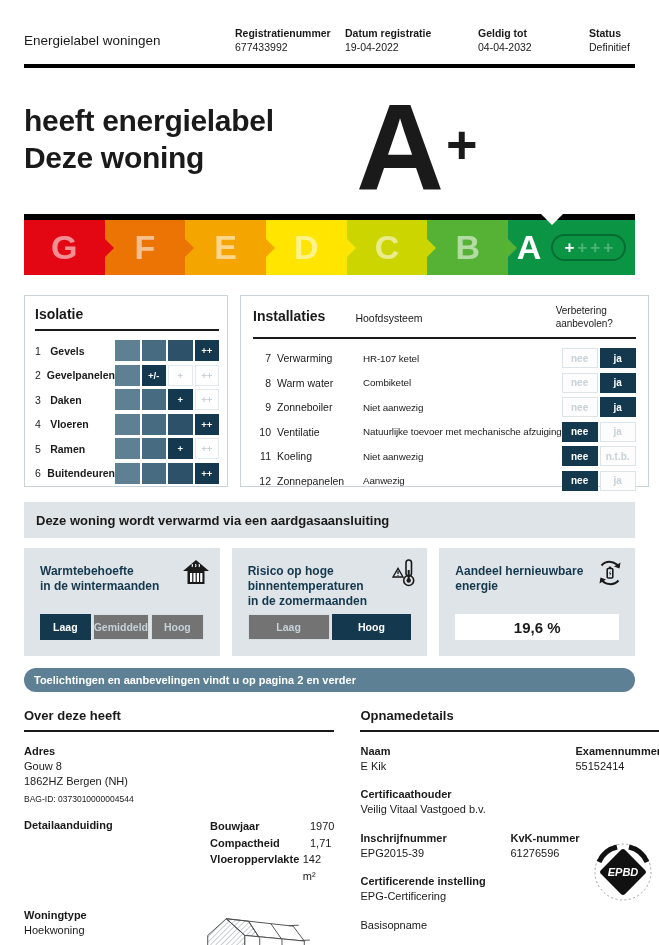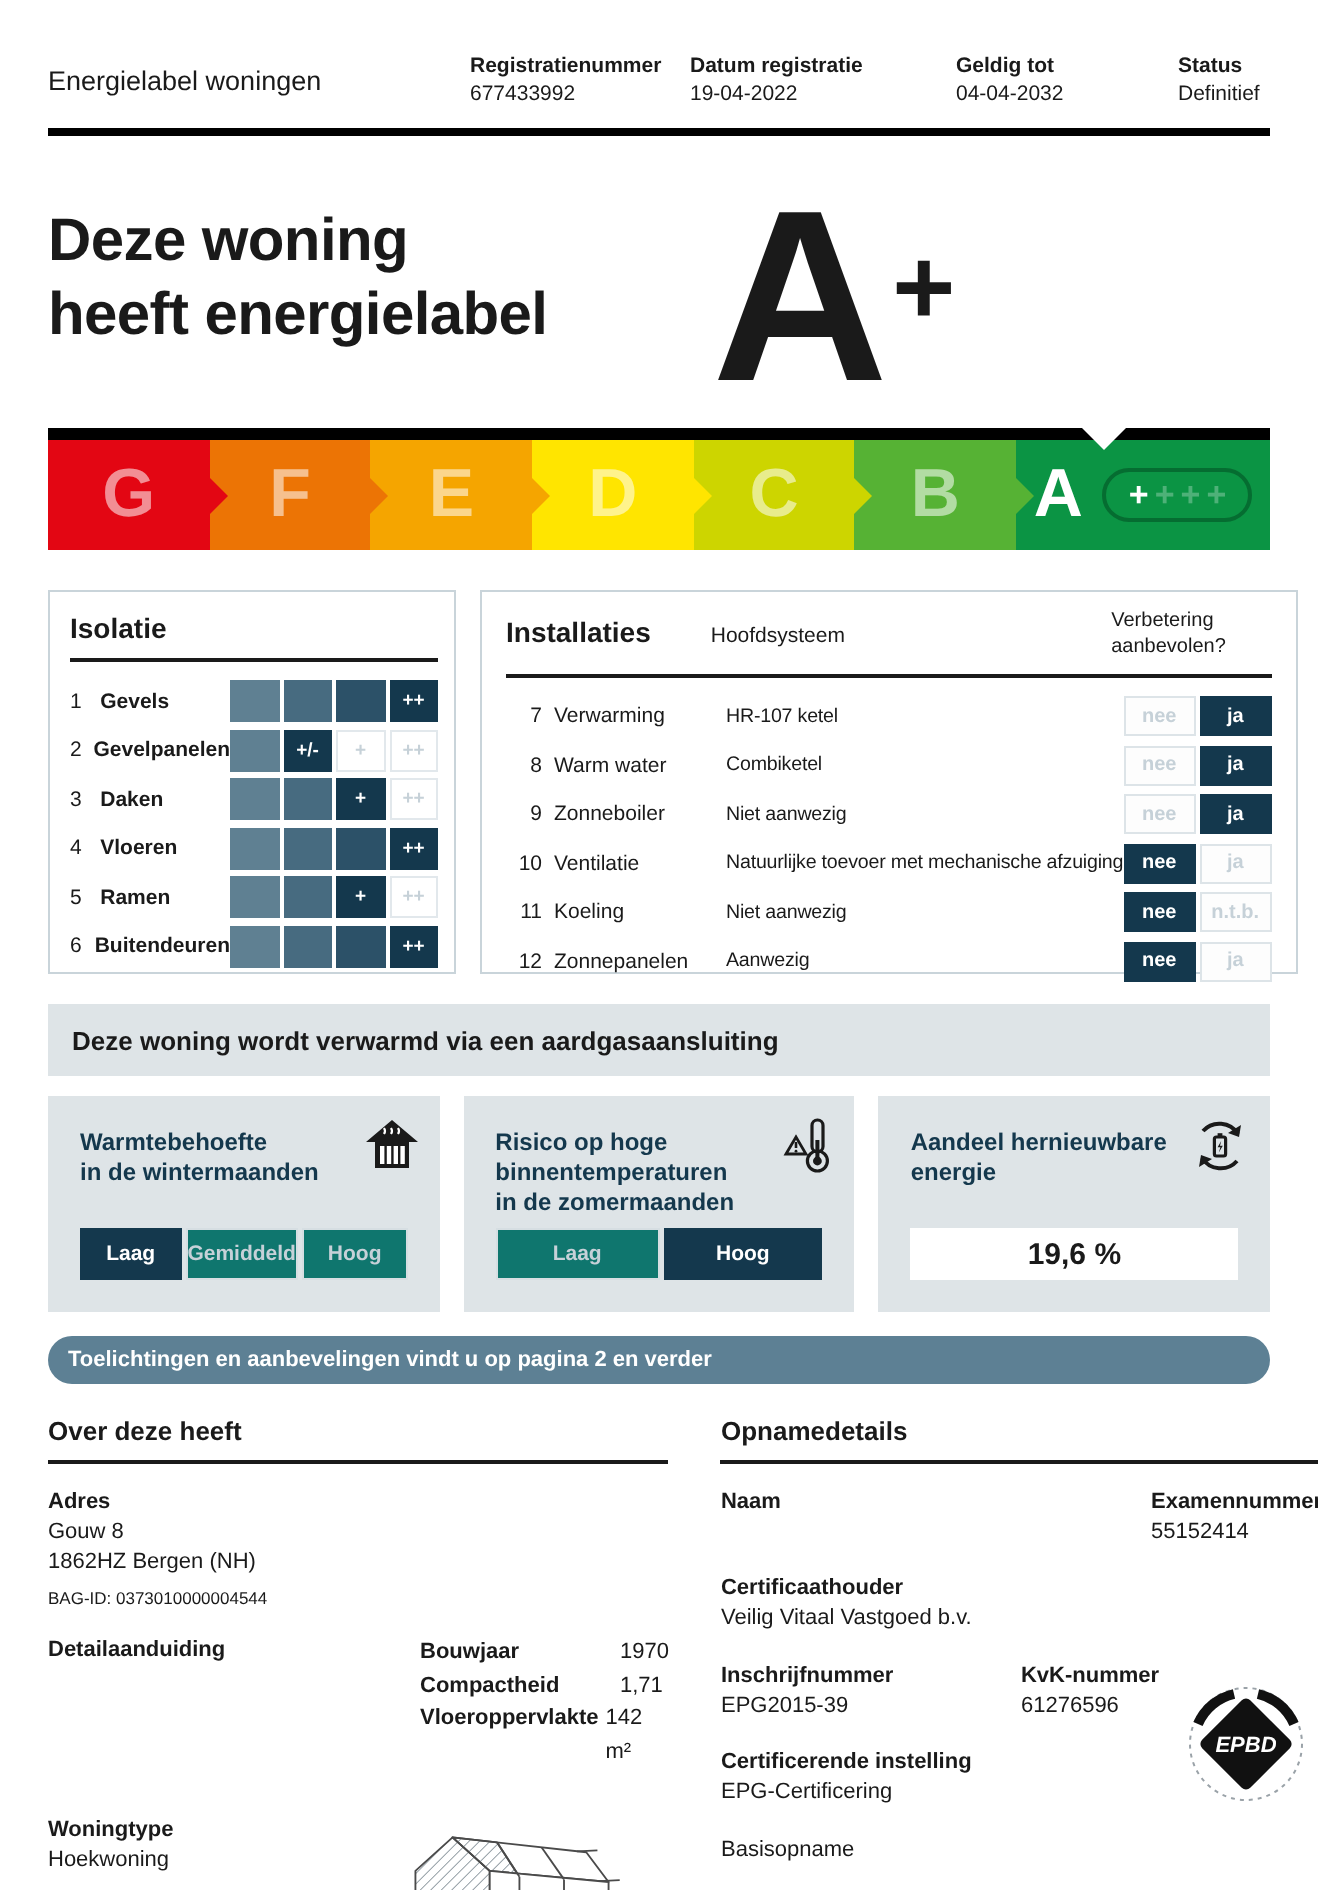--- a/index.html
+++ b/index.html
@@ -70,21 +70,21 @@
   .gas-banner { margin-top:15px; height:36px; background:#dee4e7; display:flex; align-items:center;
                 padding-left:12px; font-size:13px; font-weight:bold; }
 
   
   .indicators { display:flex; gap:12px; margin-top:10px; }
   .ind-box { flex:1; height:108px; background:#dee4e7; padding:16px; display:flex; flex-direction:column; position:relative; }
   .ind-title { font-size:12px; font-weight:bold; color:#14384d; line-height:15px; white-space:pre-line; width:135px; }
   .ind-icon { position:absolute; top:10px; right:10px; }
   .ind-btns { display:flex; gap:2px; margin-top:auto; }
   .ind-btn { flex:1; height:26px; display:flex; align-items:center; justify-content:center; font-size:10.5px; font-weight:bold; }
-  .ind-btn.off { background:#0f766e; border:1px solid #d6dee2; color:#c6d1d8; }
+  .ind-btn.off { background:#737373; border:1px solid #d6dee2; color:#c6d1d8; }
   .ind-btn.on { background:#14384d; color:#fff; }
   .ind-value { margin-top:auto; height:26px; background:#fff; display:flex; align-items:center; justify-content:center;
                font-size:15px; font-weight:bold; }
 
   
   .note-banner { margin-top:12px; height:24px; background:#5d8094; color:#fff; display:flex; align-items:center;
                  padding-left:10px; font-size:11px; font-weight:bold;border-radius:12px; }
 
   
   .details { display:flex; gap:26px; margin-top:16px; }
@@ -127,22 +127,22 @@
       <div class="hvalue">04-04-2032</div>
     </div>
     <div class="hfield hf-3">
       <div class="hlabel">Status</div>
       <div class="hvalue">Definitief</div>
     </div>
   </header>
 
   <section class="hero">
     <div class="hero-title">
+      <div>heeft energielabel</div>
       <div>Deze woning</div>
-      <div>heeft energielabel</div>
     </div>
     <div class="hero-grade"><span>A</span><span class="grade-plus">+</span></div>
   </section>
 
   <section class="scale">
     <div class="scale-strip"></div>
     <div class="scale-bar">
       <div class="seg" style="background: rgb(227, 6, 19);">
           <span class="seg-letter">G</span>
           <span class="chev" style="border-left-color: rgb(227, 6, 19);"></span>
@@ -433,20 +433,21 @@
         </div>
       </div>
     </div>
 
     <div class="dcol opname-col">
       <div class="dcol-head">Opnamedetails</div>
       <hr class="dcol-rule">
       <div class="op-row">
         <div class="op-naam">
           <div class="lbl">Naam</div>
+          <div class="val">E Kik</div>
         </div>
         <div>
           <div class="lbl">Examennummer</div>
           <div class="val">55152414</div>
         </div>
       </div>
       <div class="block">
         <div class="lbl">Certificaathouder</div>
         <div class="val">Veilig Vitaal Vastgoed b.v.</div>
       </div>

